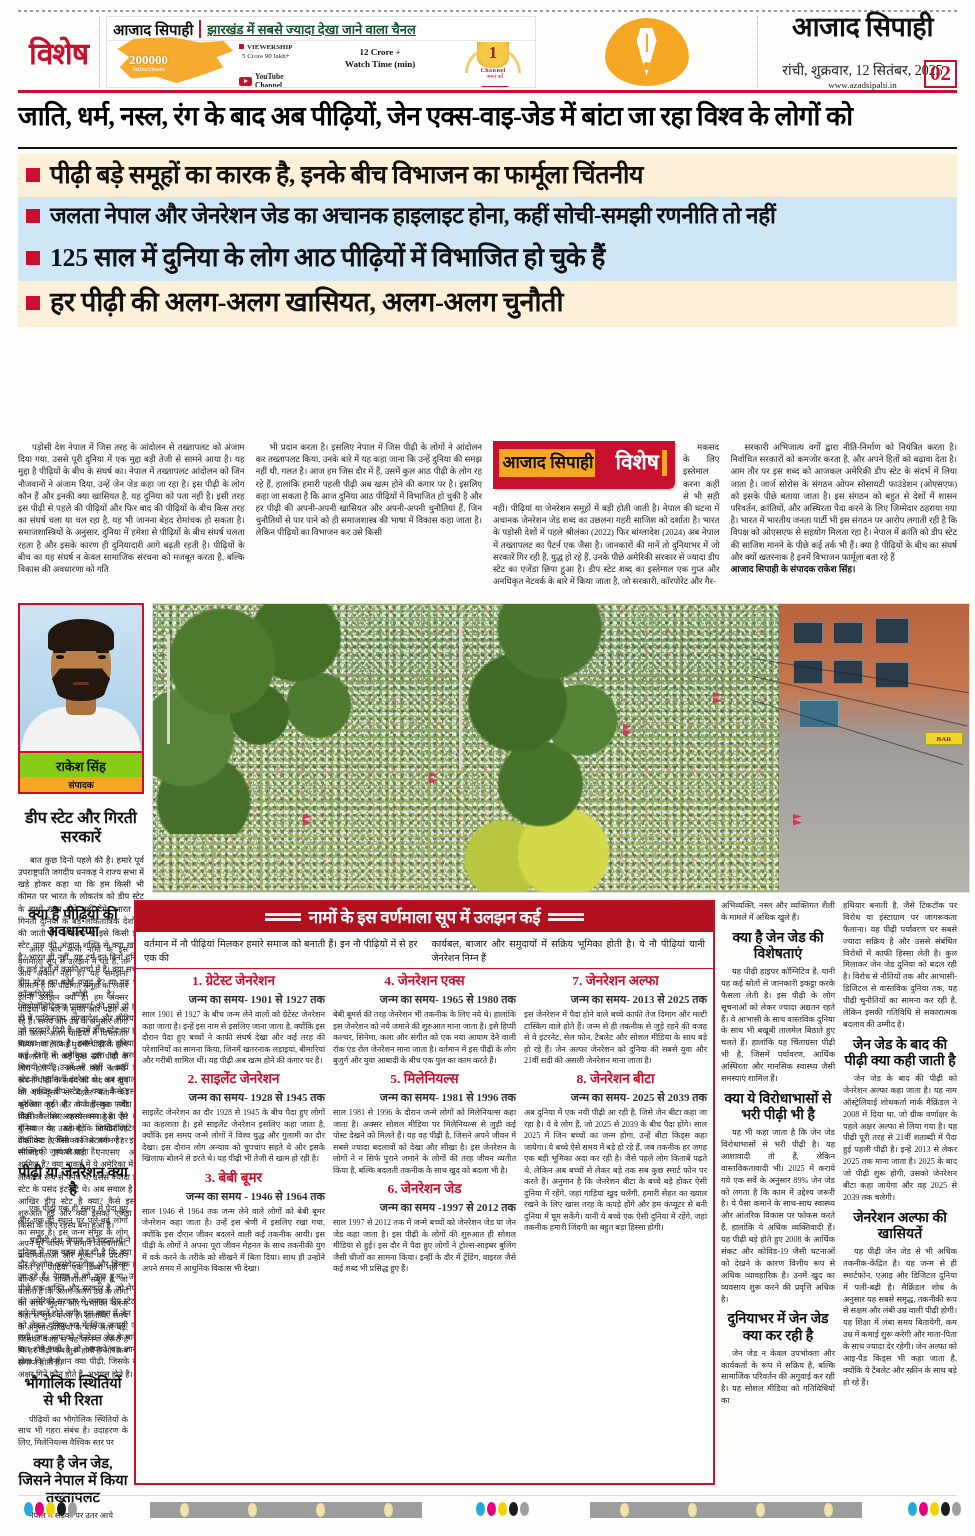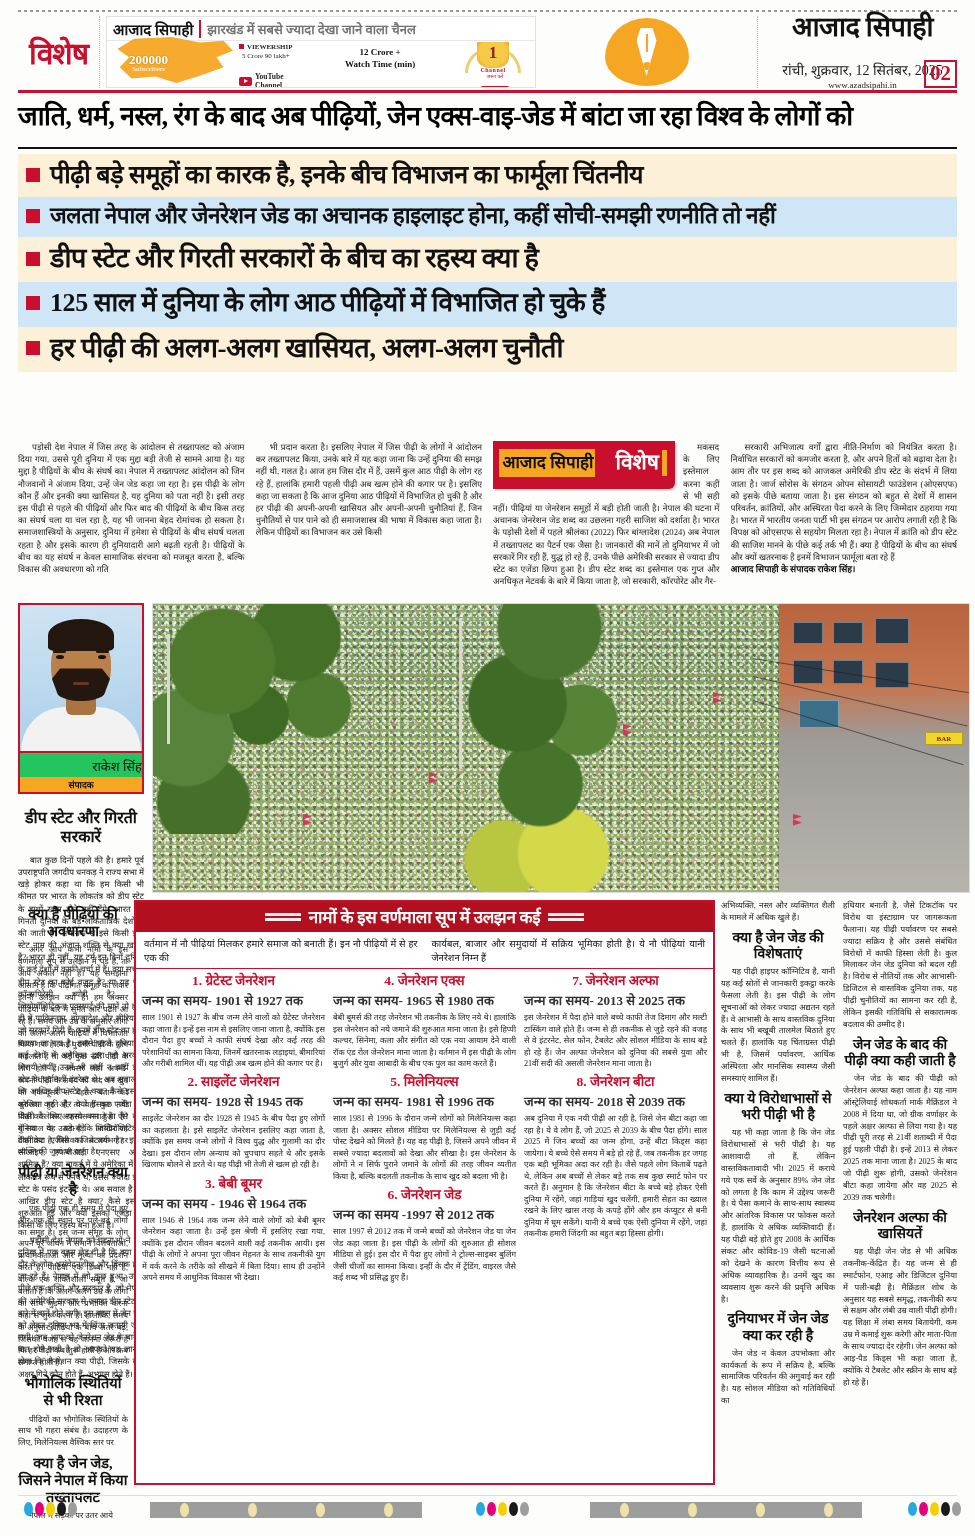--- a/index.html
+++ b/index.html
@@ -48,22 +48,22 @@
   }
   .ad-top {
     display: flex; align-items: center; height: 24px;
     border-bottom: 1px solid #e8e8e8;
   }
   .ad-logo {
     font-size: 15px; font-weight: bold; color: #111;
     padding: 0 6px; white-space: nowrap;
   }
   .ad-tag {
-    font-size: 13px; font-weight: bold; color: #737373;
-    border-left: 2px solid #c8102e; padding-left: 6px; white-space: nowrap;
+    font-size: 13px; font-weight: bold; color: #14532d;
+    border-left: 2px solid #c8102e; padding-left: 6px; white-space: nowrap; text-decoration: underline;
   }
   .ad-body { flex: 1; display: flex; align-items: center; position: relative; }
   .jh-map {
     position: absolute; left: 8px; top: -4px;
     width: 118px; height: 46px;
     background: #f5a623;
     clip-path: polygon(16% 4%,48% 0%,72% 12%,92% 8%,100% 30%,86% 44%,92% 66%,72% 84%,52% 100%,34% 86%,14% 90%,4% 66%,12% 44%,2% 26%);
     opacity: .95;
   }
   .subs-pill {
@@ -220,22 +220,22 @@
     position: absolute; bottom: 50px; left: 50%; transform: translateX(-50%);
     width: 58px; height: 36px; background: #241710; border-radius: 0 0 46% 46%;
     clip-path: polygon(0 38%, 14% 10%, 86% 10%, 100% 38%, 86% 100%, 14% 100%);
   }
   .ap-mouth { position:absolute; bottom:66px; left:50%; transform:translateX(-50%); width:16px; height:3px; background:#6b3522; border-radius:2px;}
   .ap-eye { position:absolute; bottom:92px; width:8px; height:4px; background:#1a1008; border-radius:50%;}
   .ap-eye.l { left: 36px; } .ap-eye.r { right: 36px; }
   .ap-brow { position:absolute; bottom:98px; width:13px; height:3px; background:#22160e; border-radius:2px;}
   .ap-brow.l { left: 33px; } .ap-brow.r { right: 33px; }
   .author-name {
-    text-align: right; font-size: 13px; font-weight: normal; color: #111;
-    padding: 4px 0 2px; background: #22c55e; border-left:2px solid #c8102e; border-right:2px solid #c8102e;
+    text-align: center; font-size: 13px; font-weight: bold; color: #111;
+    padding: 4px 0 2px; background: #84cc16; border-left:2px solid #c8102e; border-right:2px solid #c8102e;
   }
   .author-role {
     background: #f5a623; color: #111; font-size: 9px; font-weight: bold;
     text-align: center; padding: 1px 0; border-left:2px solid #c8102e; border-right:2px solid #c8102e; border-bottom:2px solid #c8102e;
   }
   .author-title {
     text-align: center; font-size: 16px; font-weight: bold; color: #111;
     line-height: 1.18; margin-top: 15px;
   }
   .author-body {
@@ -336,21 +336,21 @@
   }
   .feat-intro div { flex: 1; font-size: 9.6px; line-height: 1.42; color: #111; text-align: justify; }
   .gen-grid { display: flex; gap: 8px; padding: 5px 6px 0; }
   .gen-col { flex: 1; }
   .gen-item { margin-bottom: 6px; }
   .gen-title {
     text-align: center; font-size: 13.5px; font-weight: bold; color: #c8102e;
     line-height: 1.1;
   }
   .gen-when {
-    text-align: left; font-size: 13px; font-weight: bold; color: #333;
+    text-align: right; font-size: 11px; font-weight: bold; color: #333;
     margin: 2px 0 3px;
   }
   .gen-text { font-size: 8.1px; line-height: 1.42; color: #1a1a1a; text-align: justify; }
 
   
   .col-right { width: 236px; display: flex; gap: 8px; }
   .col-right .rc { flex: 1; }
   .rc .sec-head-blk { font-size: 14px; margin: 6px 0 4px; }
 
   
@@ -433,24 +433,20 @@
   <div class="head-rule"></div>
 
   <div class="deck">
     <div class="deck-row cream d1">
       <span class="deck-bullet"></span>
       <span class="deck-text">पीढ़ी बड़े समूहों का कारक है, इनके बीच विभाजन का फार्मूला चिंतनीय</span>
     </div>
     <div class="deck-row blue d2">
       <span class="deck-bullet"></span>
       <span class="deck-text">जलता नेपाल और जेनरेशन जेड का अचानक हाइलाइट होना, कहीं सोची-समझी रणनीति तो नहीं</span>
-    </div>
-    <div class="deck-row cream d3">
-      <span class="deck-bullet"></span>
-      <span class="deck-text">डीप स्टेट और गिरती सरकारों के बीच का रहस्य क्या है</span>
     </div>
     <div class="deck-row blue d4">
       <span class="deck-bullet"></span>
       <span class="deck-text">125 साल में दुनिया के लोग आठ पीढ़ियों में विभाजित हो चुके हैं</span>
     </div>
     <div class="deck-row cream d5">
       <span class="deck-bullet"></span>
       <span class="deck-text">हर पीढ़ी की अलग-अलग खासियत, अलग-अलग चुनौती</span>
     </div>
   </div>
@@ -597,21 +593,21 @@
         </div>
 
         <div class="gen-col">
           <div class="gen-item">
             <div class="gen-title">7. जेनरेशन अल्फा</div>
             <div class="gen-when">जन्म का समय- 2013 से 2025 तक</div>
             <div class="gen-text">इस जेनरेशन में पैदा होने वाले बच्चे काफी तेज दिमाग और मल्टी टास्किंग वाले होते हैं। जन्म से ही तकनीक से जुड़े रहने की वजह से वे इंटरनेट, सेल फोन, टैबलेट और सोशल मीडिया के साथ बड़े हो रहे हैं। जेन अल्फा जेनरेशन को दुनिया की सबसे युवा और 21वीं सदी की असली जेनरेशन माना जाता है।</div>
           </div>
           <div class="gen-item">
             <div class="gen-title">8. जेनरेशन बीटा</div>
-            <div class="gen-when">जन्म का समय- 2018 से 2039 तक</div>
+            <div class="gen-when">जन्म का समय- 2025 से 2039 तक</div>
             <div class="gen-text">अब दुनिया में एक नयी पीढ़ी आ रही है, जिसे जेन बीटा कहा जा रहा है। ये वे लोग हैं, जो 2025 से 2039 के बीच पैदा होंगे। साल 2025 में जिन बच्चों का जन्म होगा, उन्हें बीटा किड्स कहा जायेगा। ये बच्चे ऐसे समय में बड़े हो रहे हैं, जब तकनीक हर जगह एक बड़ी भूमिका अदा कर रही है। जैसे पहले लोग किताबें पढ़ते थे, लेकिन अब बच्चों से लेकर बड़े तक सब कुछ स्मार्ट फोन पर करते हैं। अनुमान है कि जेनरेशन बीटा के बच्चे बड़े होकर ऐसी दुनिया में रहेंगे, जहां गाड़ियां खुद चलेंगी, हमारी सेहत का ख्याल रखने के लिए खास तरह के कपड़े होंगे और हम कंप्यूटर से बनी दुनिया में घूम सकेंगे। यानी ये बच्चे एक ऐसी दुनिया में रहेंगे, जहां तकनीक हमारी जिंदगी का बहुत बड़ा हिस्सा होगी।</div>
           </div>
         </div>
 
       </div>
     </div>
 
     <div class="col-right">
       <div class="rc">
         <div class="body">

